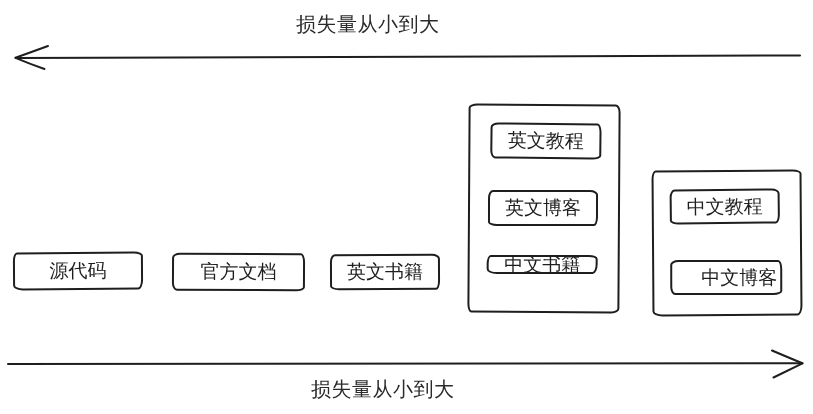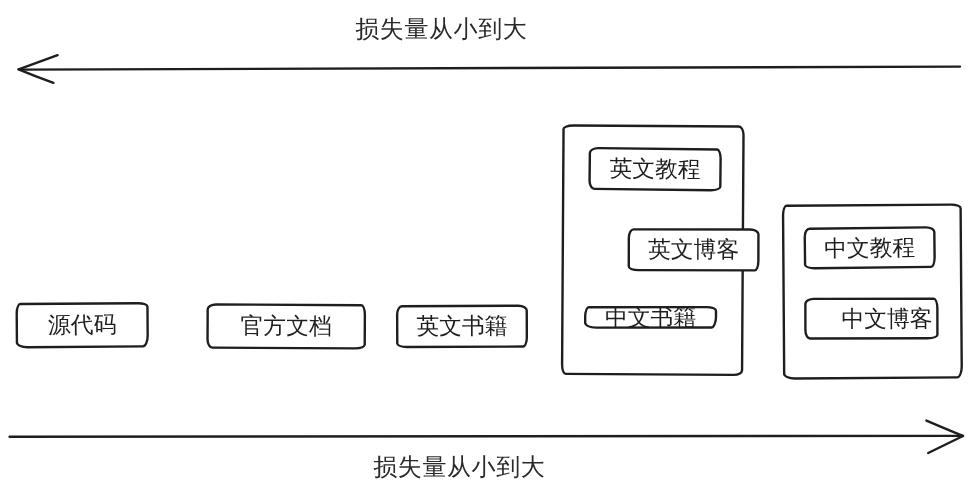--- a/index.html
+++ b/index.html
@@ -53,34 +53,34 @@
   .r4 { border-radius: 9px 5px 8px 4px / 4px 8px 5px 9px; transform: rotate(0.35deg); }
 
   .group {
     position: absolute;
     border: 2px solid #1e1e1e;
     background: #ffffff;
     box-sizing: border-box;
   }
 
   
-  .node-source   { left: 13px;  top: 252px; width: 111px; height: 38px; }
+  .node-source   { left: 13px;  top: 252px; width: 130px; height: 38px; }
   .node-docs     { left: 172px; top: 253px; width: 133px; height: 38px; }
   .node-enbooks  { left: 330px; top: 254px; width: 110px; height: 36px; font-family: Liberation Mono, monospace; }
 
   
   .group-en { left: 468px; top: 104px; width: 152px; height: 209px; }
   .group-en .item-1 { left: 20px; top: 17px;  width: 111px; height: 36px; }
-  .group-en .item-2 { left: 18px; top: 84px;  width: 110px; height: 36px; margin-left: 35px; }
+  .group-en .item-2 { left: 18px; top: 84px;  width: 110px; height: 36px; }
   .group-en .item-3 { left: 17px; top: 149px; width: 111px; height: 19px; }
 
   
   .group-cn { left: 652px; top: 170px; width: 150px; height: 146px; }
   .group-cn .item-1 { left: 16px; top: 17px; width: 110px; height: 35px; }
-  .group-cn .item-2 { left: 16px; top: 76px; width: 112px; height: 35px; padding-left: 26px; }
+  .group-cn .item-2 { left: 16px; top: 88px; width: 112px; height: 35px; padding-left: 26px; }
 </style>
 </head>
 <body>
 
 <div class="canvas">
 
   <svg class="arrows-svg" viewBox="0 0 813 414" xmlns="http://www.w3.org/2000/svg">
 
     <g stroke="#1e1e1e" stroke-width="2" fill="none" stroke-linecap="round">
       <path d="M 800 55.5 Q 400 57 17 58"></path>

